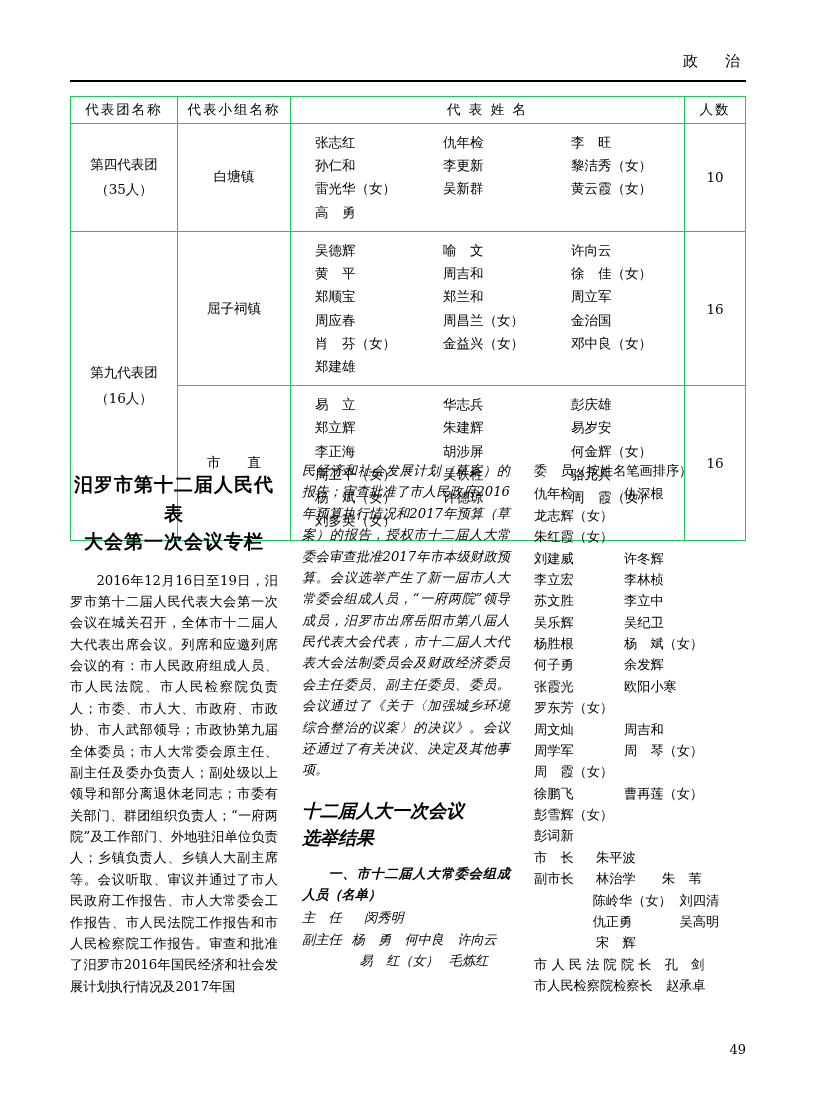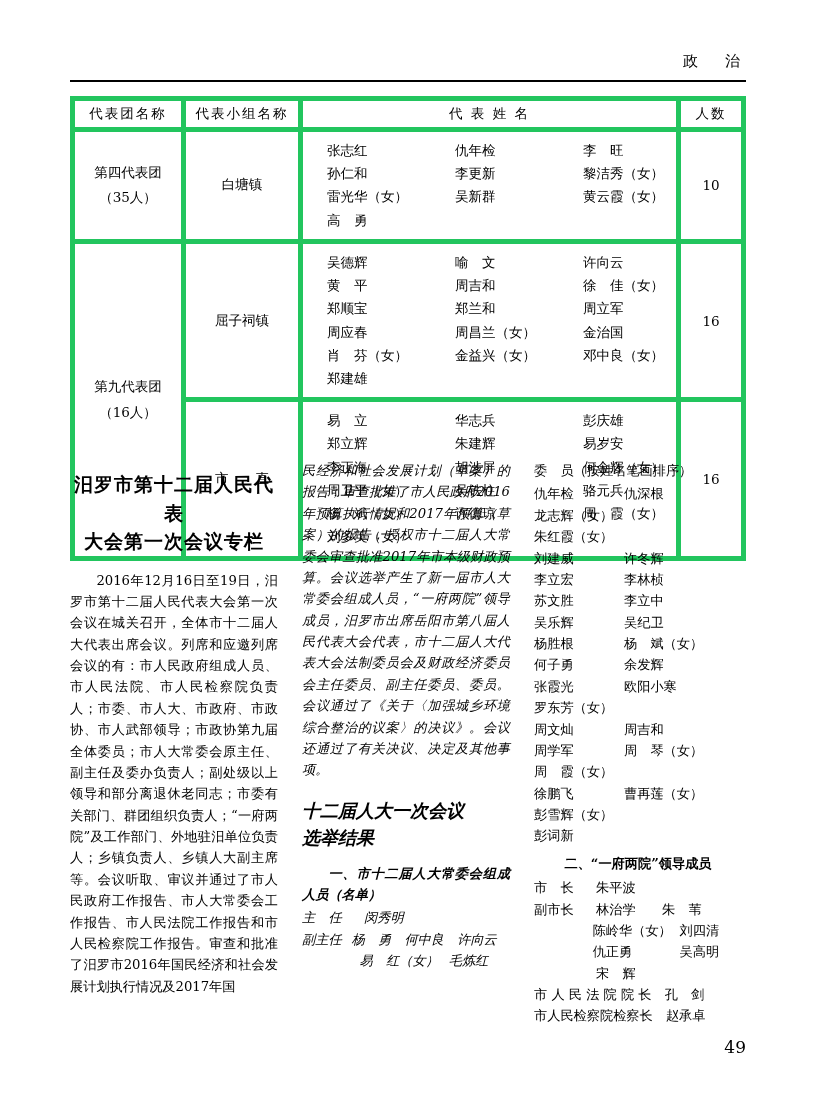--- a/index.html
+++ b/index.html
@@ -35,21 +35,21 @@
     position:absolute;
     left:70px;top:96px;width:676px;
   }
   table.rep{
     border-collapse:collapse;
     width:676px;
     font-family:"DejaVu Serif","Liberation Serif",serif;
     font-size:13.5px;
   }
   table.rep th, table.rep td{
-    border:5px solid #22c55e;
+    border:1px solid #22c55e;
     padding:0;
     vertical-align:middle;
   }
   table.rep thead th{
     height:26px;
     font-weight:normal;
     letter-spacing:2px;
   }
   .col-a{width:106px;text-align:center;}
   .col-b{width:112px;text-align:center;}
@@ -130,21 +130,21 @@
     display:flex;
     white-space:pre;
   }
   .nmlist .li{ display:flex; white-space:pre; }
   .nmlist .v{ width:90px; }
   
   .folio{
     position:absolute;
     right:70px;bottom:42px;
     font-family:"DejaVu Serif","Liberation Serif",serif;
-    font-size:17px;
+    font-size:13px;
   }
 </style>
 </head>
 <body>
 
 <div class="page">
 
   <div class="header">政　治</div>
   <div class="header-rule"></div>
 
@@ -310,21 +310,20 @@
         <div class="li"><span class="v">何子勇</span><span class="v">余发辉</span></div>
         <div class="li"><span class="v">张霞光</span><span class="v">欧阳小寒</span></div>
         <div class="li"><span class="v">罗东芳（女）</span></div>
         <div class="li"><span class="v">周文灿</span><span class="v">周吉和</span></div>
         <div class="li"><span class="v">周学军</span><span class="v">周　琴（女）</span></div>
         <div class="li"><span class="v">周　霞（女）</span></div>
         <div class="li"><span class="v">徐鹏飞</span><span class="v">曹再莲（女）</span></div>
         <div class="li"><span class="v">彭雪辉（女）</span></div>
         <div class="li"><span class="v">彭词新</span></div>
       </div>
-      <p class="sub2">二、“一府两院”领导成员</p>
       <div class="lst">
         <div class="li"><span class="lbl">市　长</span><span class="v">朱平波</span></div>
         <div class="li"><span class="lbl">副市长</span><span class="v">林治学</span><span class="v">朱　苇</span></div>
         <div class="li"><span class="lbl"></span><span class="v" style="width:92px">陈岭华（女）</span><span class="v">刘四清</span></div>
         <div class="li"><span class="lbl"></span><span class="v" style="width:92px">仇正勇</span><span class="v">吴高明</span></div>
         <div class="li"><span class="lbl"></span><span class="v">宋　辉</span></div>
       </div>
       <div class="plain">
         <div class="li">市 人 民 法 院 院 长　孔　剑</div>
         <div class="li">市人民检察院检察长　赵承卓</div>

